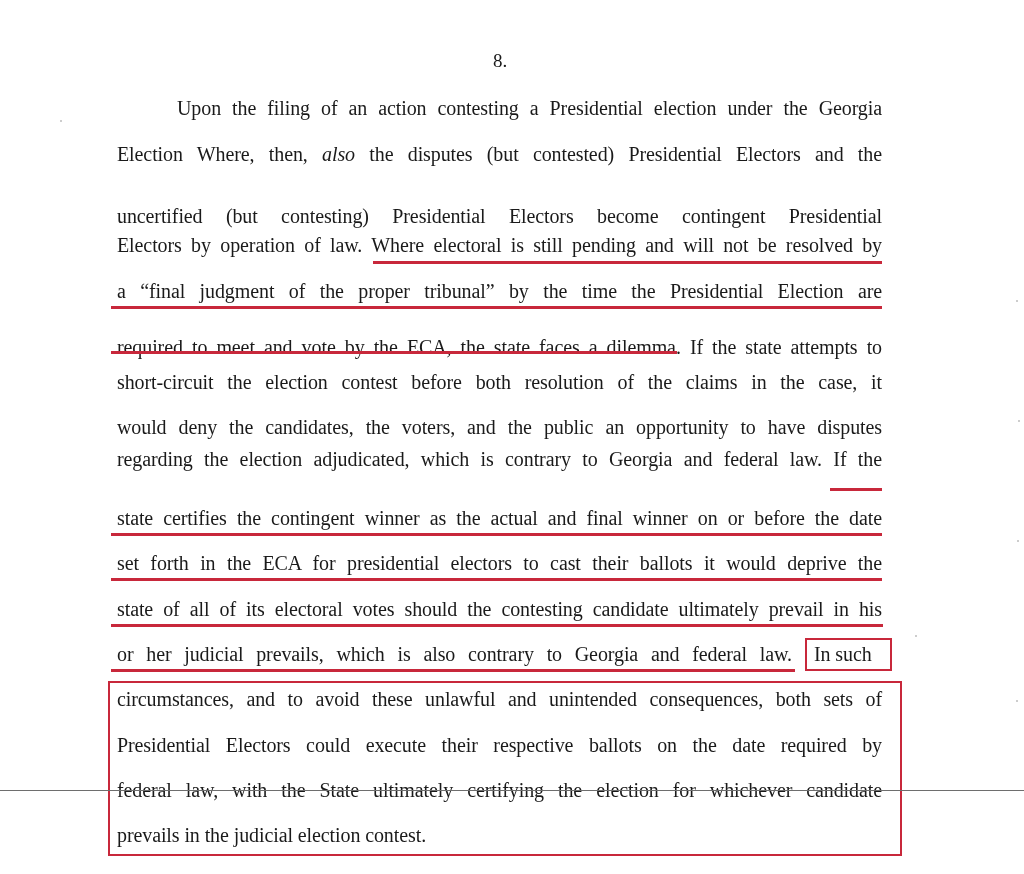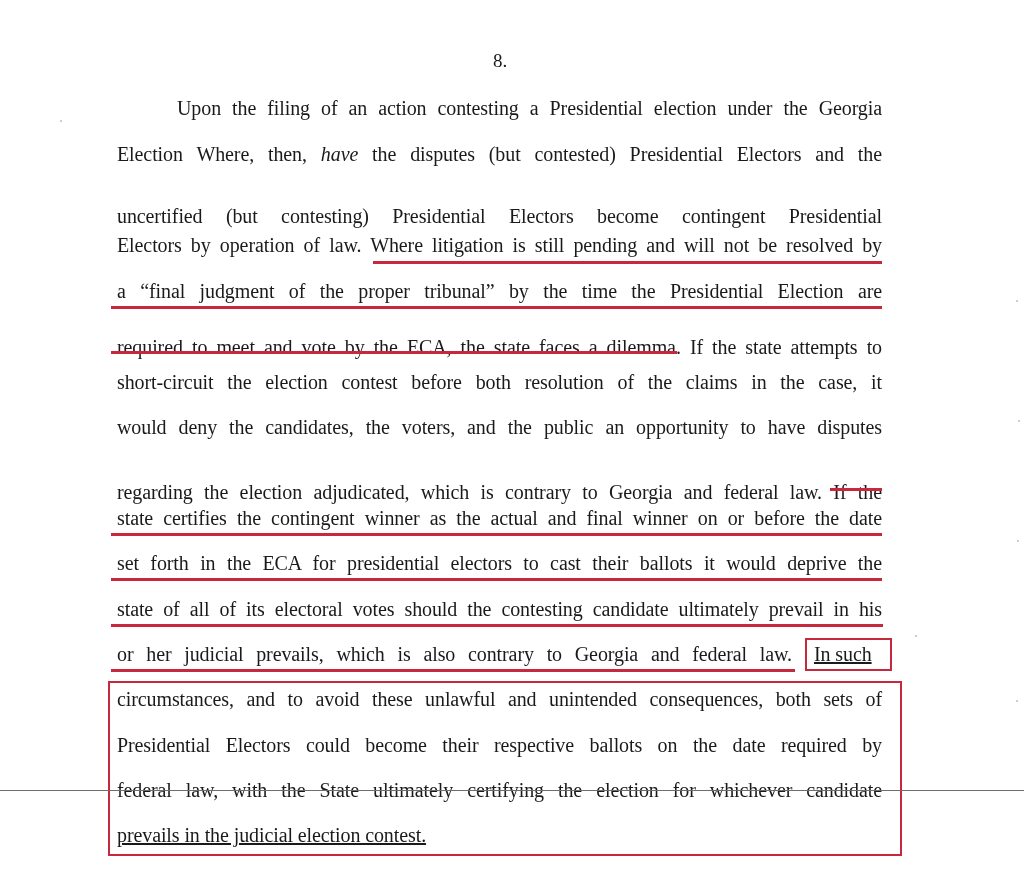--- a/index.html
+++ b/index.html
@@ -16,55 +16,55 @@
     }
     .line {
       position: absolute; left: 117px; width: 765px;
       font-family: "Liberation Serif", serif;
       font-size: 20px; line-height: 24px;
       white-space: nowrap;
       text-align: justify; text-align-last: justify;
       letter-spacing: -0.1px;
     }
     .line.indent { left: 177px; width: 705px; }
-    .line.last { text-align-last: left; text-decoration: underline; }
+    .line.last { text-align-last: left; }
     .ul {
       position: absolute; height: 3px; background: #c8283b;
     }
     .box {
       position: absolute; border: 2px solid #c8283b; box-sizing: border-box;
     }
     .scan-rule {
       position: absolute; left: 0; top: 790px; width: 1024px; height: 1px;
       background: #6e6e6e;
     }
     .speck { position: absolute; width: 2px; height: 2px; background: #bdbdbd; border-radius: 1px; }
   </style>
 </head>
 <body>
 
 <div>
   <div class="page-number">8.</div>
 
   <div class="line indent" style="top:96px">Upon the filing of an action contesting a Presidential election under the Georgia</div>
-  <div class="line" style="top:142px"><span>Election Where, then, </span><i>have</i><span> the disputes (but contested) Presidential Electors and the</span></div>
+  <div class="line" style="top:142px"><span>Election Where, then, </span><i>also</i><span> the disputes (but contested) Presidential Electors and the</span></div>
   <div class="line" style="top:204px">uncertified (but contesting) Presidential Electors become contingent Presidential</div>
-  <div class="line" style="top:233px">Electors by operation of law. Where litigation is still pending and will not be resolved by</div>
+  <div class="line" style="top:233px">Electors by operation of law. Where electoral is still pending and will not be resolved by</div>
   <div class="line" style="top:279px">a “final judgment of the proper tribunal” by the time the Presidential Election are</div>
   <div class="line" style="top:335px">required to meet and vote by the ECA, the state faces a dilemma. If the state attempts to</div>
   <div class="line" style="top:370px">short-circuit the election contest before both resolution of the claims in the case, it</div>
   <div class="line" style="top:415px">would deny the candidates, the voters, and the public an opportunity to have disputes</div>
-  <div class="line" style="top:480px">regarding the election adjudicated, which is contrary to Georgia and federal law. If the</div>
+  <div class="line" style="top:447px">regarding the election adjudicated, which is contrary to Georgia and federal law. If the</div>
   <div class="line" style="top:506px">state certifies the contingent winner as the actual and final winner on or before the date</div>
   <div class="line" style="top:551px">set forth in the ECA for presidential electors to cast their ballots it would deprive the</div>
   <div class="line" style="top:597px">state of all of its electoral votes should the contesting candidate ultimately prevail in his</div>
   <div class="line" style="top:642px; width:675px; text-align-last:justify">or her judicial prevails, which is also contrary to Georgia and federal law.</div>
   <div class="line last" style="top:642px; left:814px; width:80px">In such</div>
   <div class="line" style="top:687px">circumstances, and to avoid these unlawful and unintended consequences, both sets of</div>
-  <div class="line" style="top:733px">Presidential Electors could become their respective ballots on the date required by</div>
+  <div class="line" style="top:733px">Presidential Electors could execute their respective ballots on the date required by</div>
   <div class="line" style="top:778px">federal law, with the State ultimately certifying the election for whichever candidate</div>
   <div class="line last" style="top:823px">prevails in the judicial election contest.</div>
 
   <div class="ul" style="left:373px; top:261px; width:509px"></div>
   <div class="ul" style="left:111px; top:306px; width:771px"></div>
   <div class="ul" style="left:111px; top:351px; width:566px"></div>
   <div class="ul" style="left:830px; top:488px; width:52px"></div>
   <div class="ul" style="left:111px; top:533px; width:771px"></div>
   <div class="ul" style="left:111px; top:578px; width:771px"></div>
   <div class="ul" style="left:111px; top:624px; width:772px"></div>

